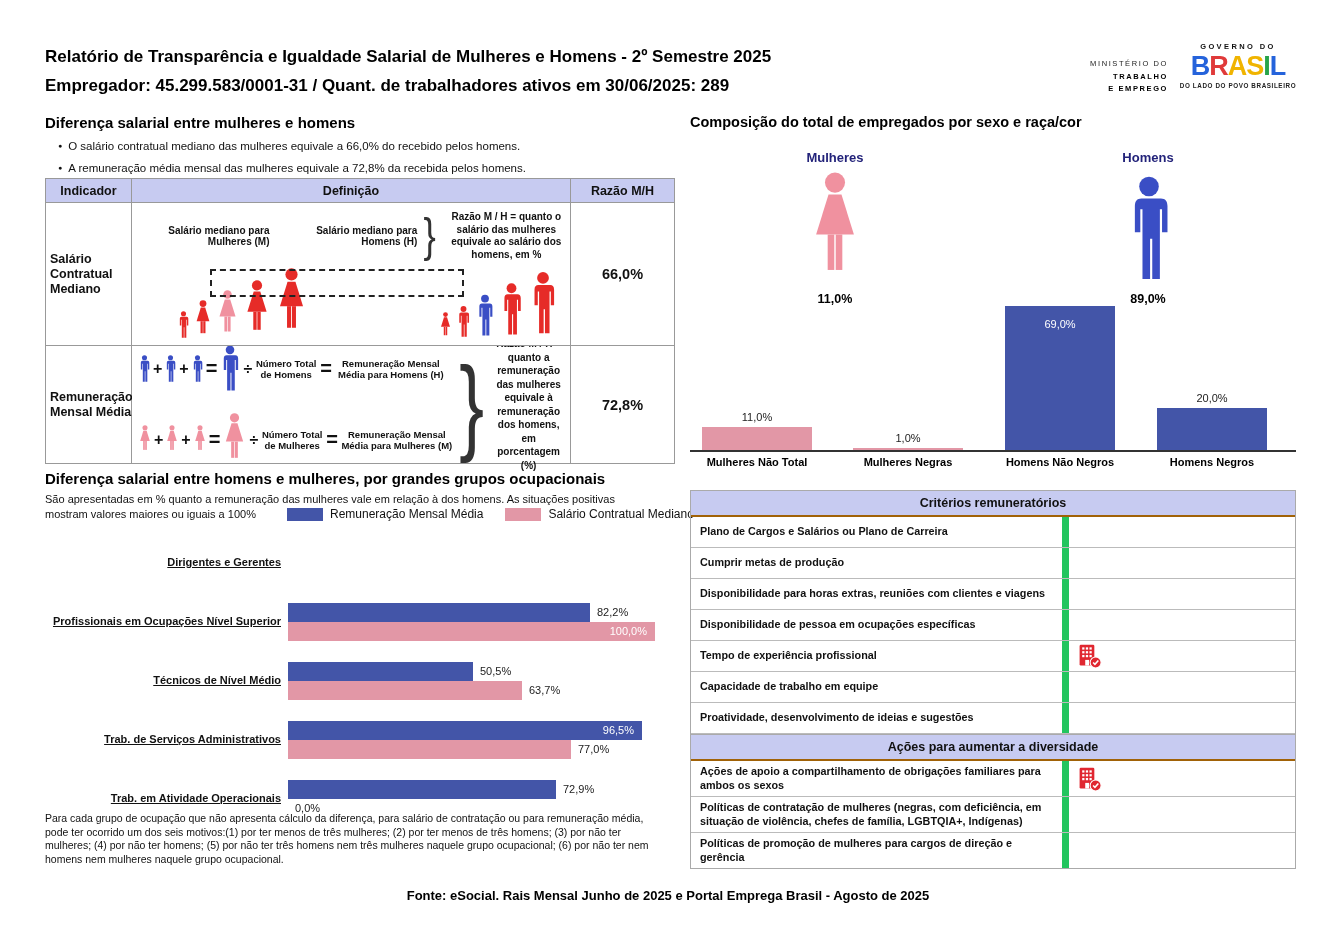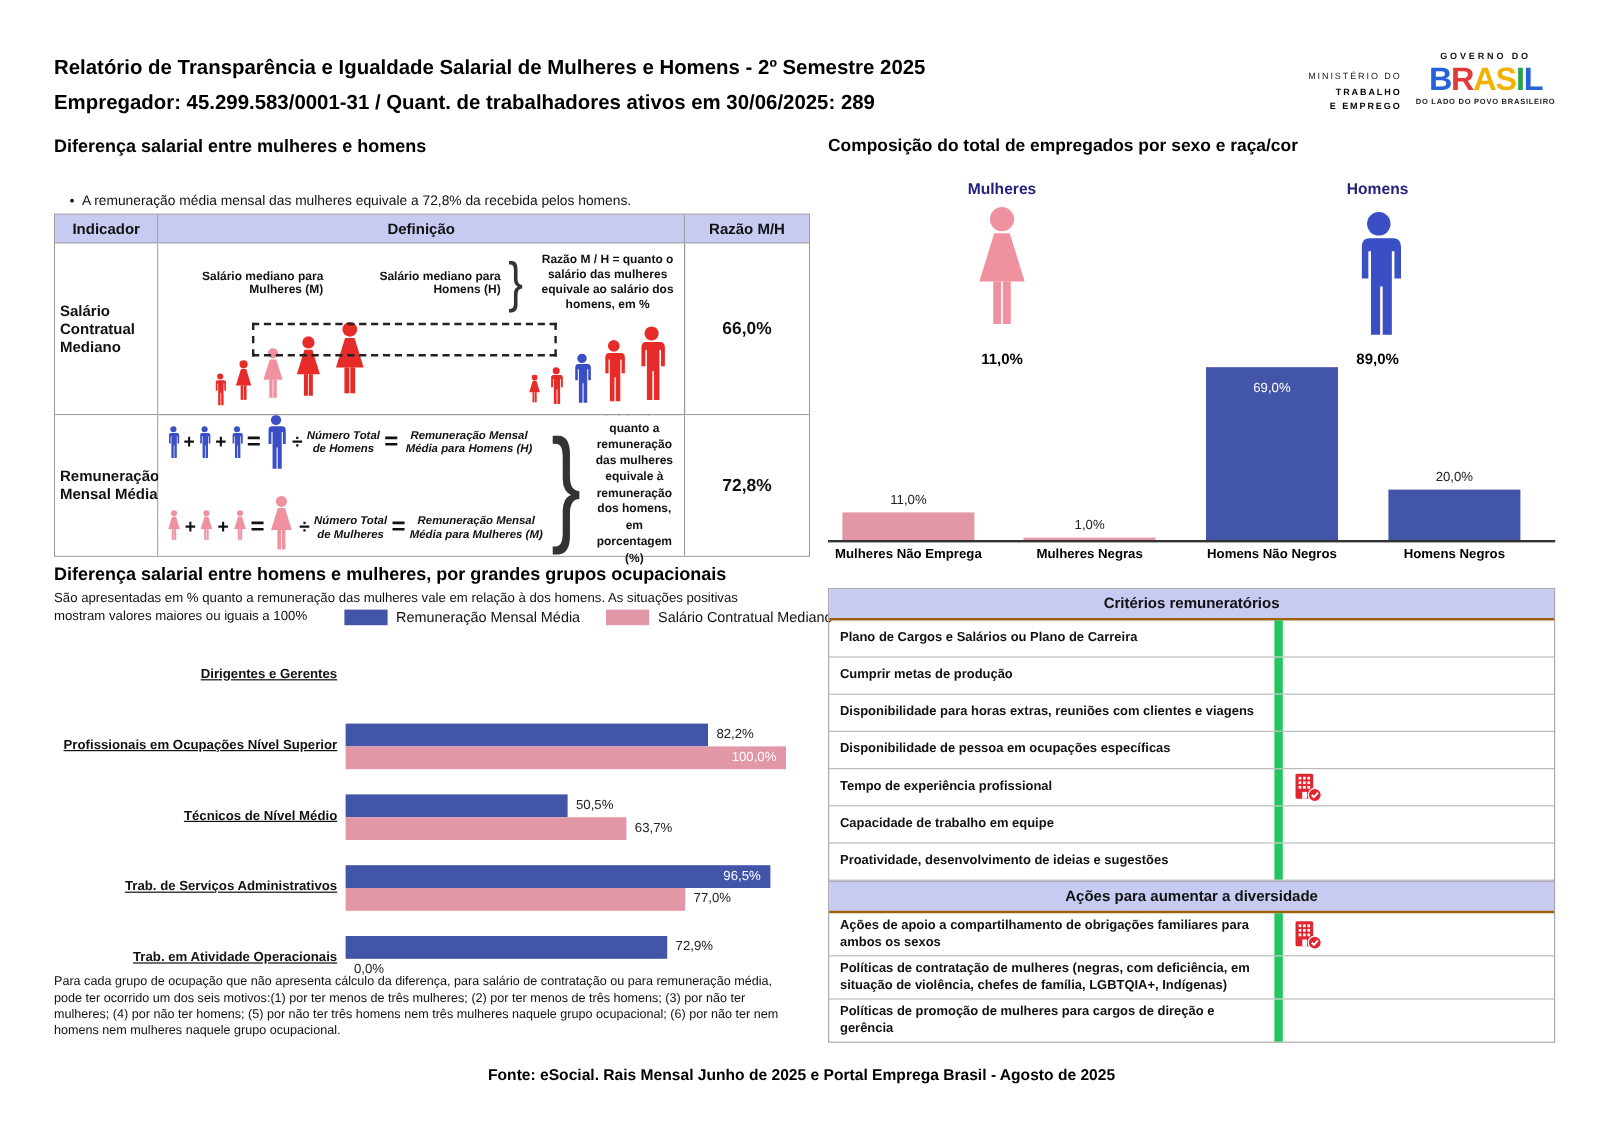--- a/index.html
+++ b/index.html
@@ -38,21 +38,21 @@
   .brace1 { font-size:46px; color:#333; transform:scaleX(0.8); font-weight:400; line-height:0.9; }
   .note1 { width:152px; font-weight:bold; font-size:10px; text-align:center; line-height:12.5px; }
   .crowd { position:absolute; left:45px; right:12px; bottom:5px; display:flex; align-items:flex-end; gap:4px; }
   .crowd-gap { flex:1; }
   .dash-box { position:absolute; left:78px; top:66px; width:254px; height:28px; border:2px dashed #222; }
   .def2 { display:flex; align-items:center; height:100%; padding:0 2px 0 6px; }
   .formulas { display:flex; flex-direction:column; gap:18px; flex:1; }
   .formula-line { display:flex; align-items:center; gap:2px; }
   .op { font-weight:bold; font-size:16px; }
   .op.eq { font-size:20px; }
-  .f-label { width:64px; font-weight:bold; font-size:9.5px; text-align:center; line-height:11px;font-style:italic; }
+  .f-label { width:64px; font-weight:bold; font-size:9.5px; text-align:center; line-height:11px; }
   .f-label.wide { width:114px; }
   .brace2 { font-size:106px; color:#333; transform:scaleX(0.7); font-weight:400; line-height:0.95; }
   .note2 { width:134px; font-weight:bold; font-size:10px; text-align:center; line-height:13.5px; }
 
   
   .fig { display:inline-block; }
   .fig svg { display:block; width:100%; height:100%; }
   .c-red { color:var(--fig-red); }
   .c-pink { color:var(--fig-pink); }
   .c-blue { color:var(--fig-blue); }
@@ -111,20 +111,21 @@
     <div class="b">E EMPREGO</div>
   </div>
 
   <div class="govlogo">
     <div class="top">GOVERNO DO</div>
     <div class="word"><span class="gl-b">B</span><span class="gl-r">R</span><span class="gl-a">A</span><span class="gl-s">S</span><span class="gl-i">I</span><span class="gl-l">L</span></div>
     <div class="tag">DO LADO DO POVO BRASILEIRO</div>
   </div>
 
   <div class="sec-title" style="left:45px; top:114px; font-size:15px;">Diferença salarial entre mulheres e homens</div>
+  <div class="bullet" style="top:140px;">O salário contratual mediano das mulheres equivale a 66,0% do recebido pelos homens.</div>
   <div class="bullet" style="top:162px;">A remuneração média mensal das mulheres equivale a 72,8% da recebida pelos homens.</div>
 
   <div class="pg-table">
 
     <div class="pg-cell pg-h">Indicador</div>
     <div class="pg-cell pg-h">Definição</div>
     <div class="pg-cell pg-h last-col">Razão M/H</div>
 
     <div class="pg-cell pg-ind">Salário Contratual Mediano</div>
     <div class="pg-cell def1">
@@ -331,21 +332,21 @@
       </div>
     <div class="comp-col" style="left:315px">
         <span class="comp-bar-label inside" style="bottom: 120px;">69,0%</span>
         <div class="comp-bar" style="height: 144px; background: rgb(67, 85, 168);"></div>
       </div>
     <div class="comp-col" style="left:467px">
         <span class="comp-bar-label" style="bottom: 46px;">20,0%</span>
         <div class="comp-bar" style="height: 42px; background: rgb(67, 85, 168);"></div>
       </div>
   </div>
-  <div class="comp-cat" style="left:682px">Mulheres Não Emprega</div>
+  <div class="comp-cat" style="left:682px">Mulheres Não Total</div>
   <div class="comp-cat" style="left:833px">Mulheres Negras</div>
   <div class="comp-cat" style="left:985px">Homens Não Negros</div>
   <div class="comp-cat" style="left:1137px">Homens Negros</div>
 
   <div class="sec-title" style="left:45px; top:470px; font-size:15px;">Diferença salarial entre homens e mulheres, por grandes grupos ocupacionais</div>
   <div class="occ-sub">São apresentadas em % quanto a remuneração das mulheres vale em relação à dos homens. As situações positivas mostram valores maiores ou iguais a 100%</div>
   <div class="legend">
     <span class="legend-swatch" style="background: rgb(67, 85, 168);"></span>
     <span>Remuneração Mensal Média</span>
     <span class="legend-swatch legend-item2" style="background: rgb(226, 151, 166);"></span>

